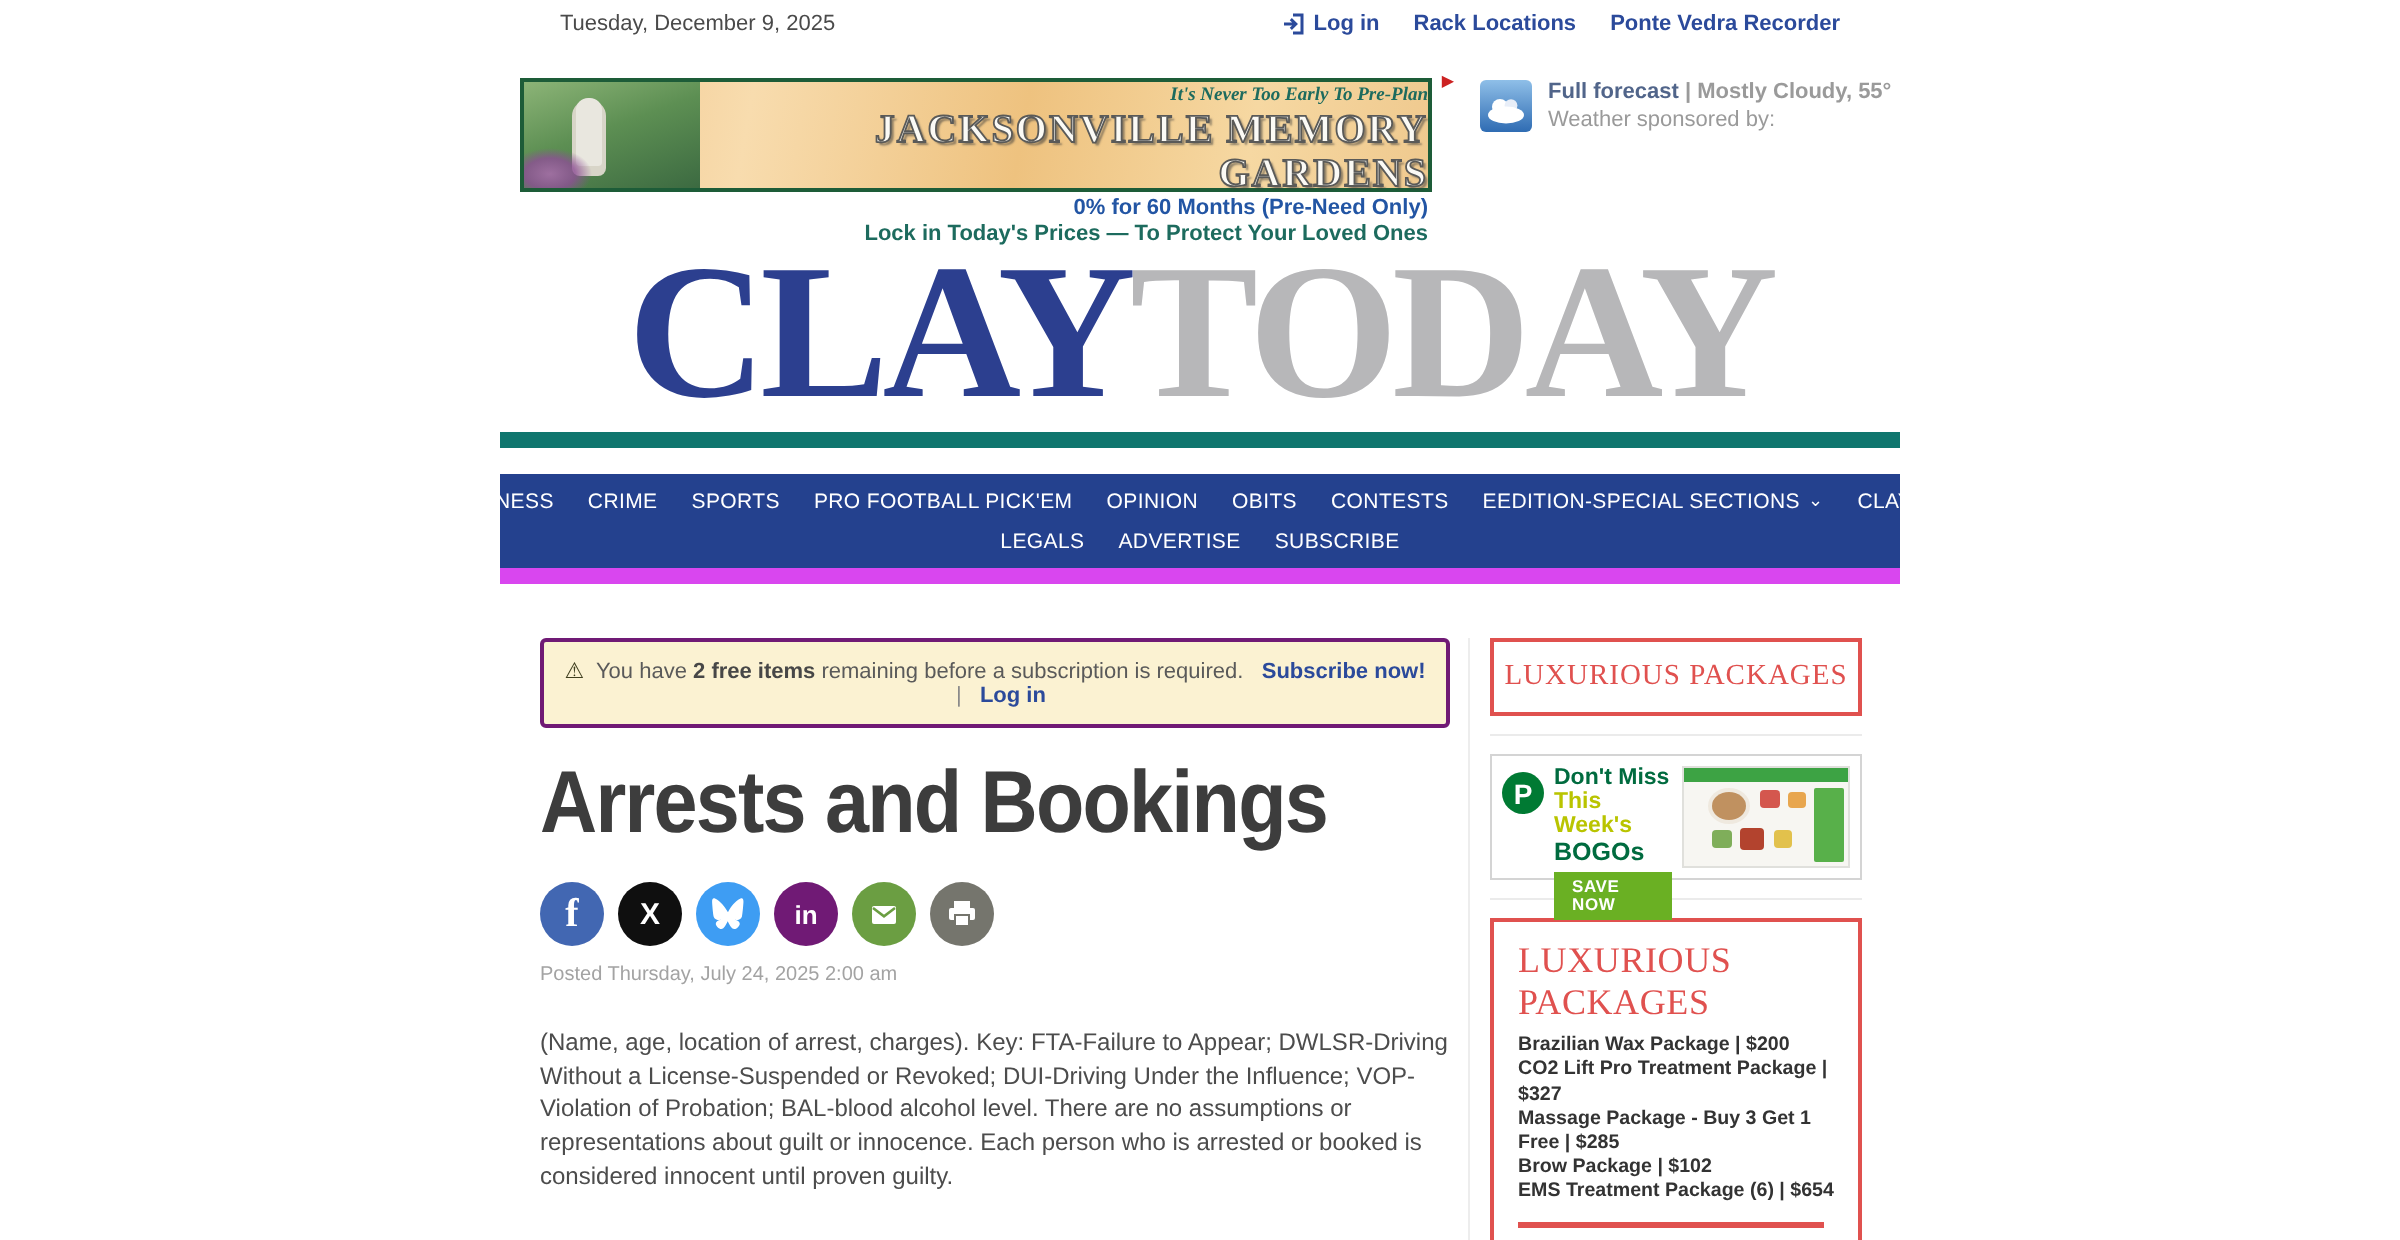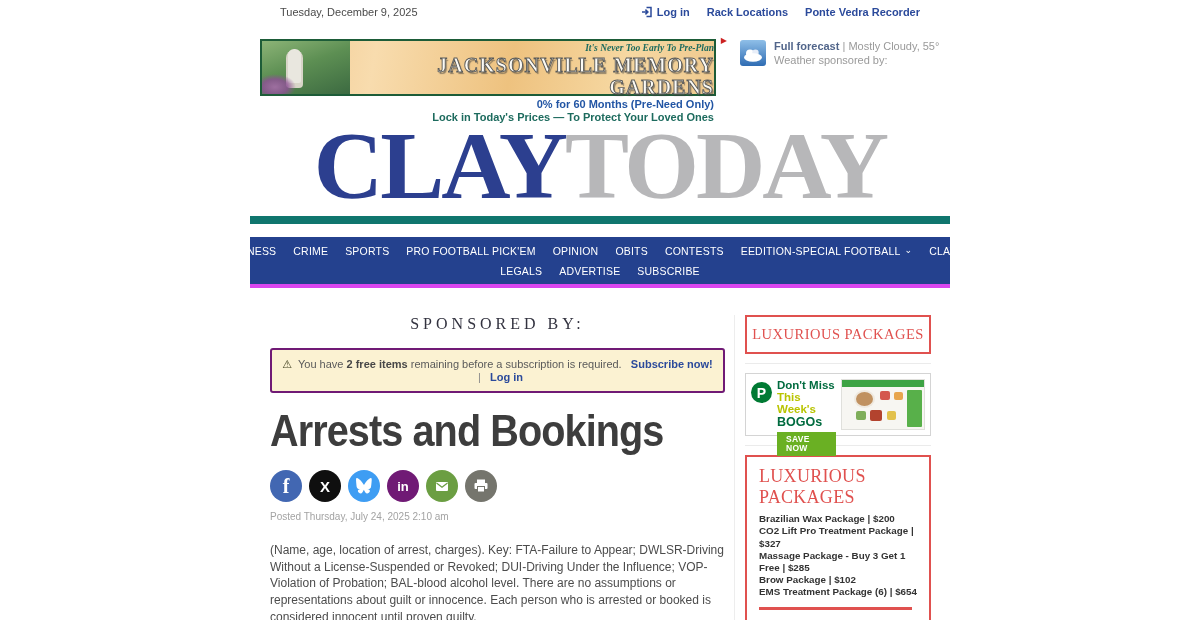--- a/index.html
+++ b/index.html
@@ -29,31 +29,31 @@
   .banner-text { flex:1; text-align:right; padding-top:2px; line-height:1.12; }
   .banner-tagline { font-family:"Liberation Serif",serif; font-style:italic; font-weight:bold; color:#1d6b5e; font-size:9.5px; }
   .banner-title { font-family:"Liberation Serif",serif; font-weight:bold; font-size:20px; letter-spacing:1px;
     color:#fbfaf5; -webkit-text-stroke:0.9px #5a5a58; text-shadow:1.5px 1.5px 1px rgba(60,60,60,.55);padding-left:22px; }
   .banner-offer { color:#2255a4; font-weight:bold; font-size:11px; text-shadow:0 0 2px #fff; }
   .banner-lock { color:#1d6b5e; font-weight:bold; font-size:11px; text-shadow:0 0 2px #fff; }
   .adchoices { position:absolute; right:-13px; top:-5px; color:#cc2222; font-size:8px; }
 
   .weather { margin-left:24px; display:flex; gap:8px; padding-top:1px; font-size:11px; }
   .weather-line1 .ff { color:#51658a; font-weight:bold; text-decoration:none; }
-  .weather-line1 .cond { color:#9a9a9a; }
+  .weather-line1 .cond { color:#9a9a9a;font-weight:bold; }
   .weather-line2 { color:#9a9a9a; margin-top:2px; }
 
   
   .logo { text-align:center; font-family:"Liberation Serif",serif; font-weight:bold; font-size:96px;
     letter-spacing:-3px; line-height:.92; margin-top:26px; padding-bottom:6px; border-bottom:8px solid #0f766e; }
   .logo .clay { color:#2c3f8f; }
   .logo .today { color:#b7b7b9; }
 
   
-  .navbar { background:#24418e; border-bottom:4px solid #d946ef; margin-top:13px; padding:8px 0 7px; }
+  .navbar { background:#24418e; border-bottom:8px solid #d946ef; margin-top:13px; padding:8px 0 7px; }
   .nav-row { display:flex; justify-content:center; align-items:center; gap:17px; font-size:10.5px;
     letter-spacing:.2px; color:#fff; }
   .nav-row a { color:#fff; text-decoration:none; display:flex; align-items:center; gap:4px; white-space:nowrap; }
   .nav-row + .nav-row { margin-top:8px; }
   .chev { font-size:9px; line-height:1; position:relative; top:-1px; }
 
   
   .content { display:flex; padding-left:20px; margin-top:27px; align-items:flex-start; }
   .main { width:455px; }
   .sidebar { width:197px; margin-left:9px; border-left:1px solid #ededed; padding-left:10px; }
@@ -179,36 +179,35 @@
           <span class="chev">⌄</span>
         </a>
       <a href="#">BUSINESS</a>
       <a href="#">CRIME</a>
       <a href="#">SPORTS</a>
       <a href="#">PRO FOOTBALL PICK'EM</a>
       <a href="#">OPINION</a>
       <a href="#">OBITS</a>
       <a href="#">CONTESTS</a>
       <a href="#">
-          <span>EEDITION-SPECIAL FOOTBALL</span>
+          <span>EEDITION-SPECIAL SECTIONS</span>
           <span class="chev">⌄</span>
         </a>
       <a href="#">CLAY CONNECTIONS</a>
     </div>
     <div class="nav-row">
       <a href="#">LEGALS</a>
       <a href="#">ADVERTISE</a>
       <a href="#">SUBSCRIBE</a>
     </div>
   </div>
 
   <div class="content">
 
     <div class="main">
-      <div class="sponsored">SPONSORED BY:</div>
 
       <div class="alert">
         <span class="warn">⚠</span>
         <span>You have</span>
         <b>2 free items</b>
         <span>remaining before a subscription is required.</span>
         &nbsp;&nbsp;<a href="#">Subscribe now!</a>
         <span class="sep">|</span>
         <a href="#">Log in</a>
       </div>
@@ -238,21 +237,21 @@
         </a>
         <a href="#" class="s-pr">
           <svg width="20" height="20" viewBox="0 0 20 20">
               <rect x="6" y="3.5" width="8" height="3.5" fill="#fff"></rect>
               <rect x="3.5" y="7" width="13" height="6" rx="1" fill="#fff"></rect>
               <rect x="6.5" y="10.5" width="7" height="5.5" fill="#fff" stroke="#75756d"></rect>
             </svg>
         </a>
       </div>
 
-      <div class="posted">Posted Thursday, July 24, 2025 2:10 am</div>
+      <div class="posted">Posted Thursday, July 24, 2025 2:00 am</div>
 
       <p class="body-text">(Name, age, location of arrest, charges). Key: FTA-Failure to Appear; DWLSR-Driving Without a License-Suspended or Revoked; DUI-Driving Under the Influence; VOP-Violation of Probation; BAL-blood alcohol level. There are no assumptions or representations about guilt or innocence. Each person who is arrested or booked is considered innocent until proven guilty.</p>
 
     </div>
 
     <div class="sidebar">
 
       <div class="sb-box-red sb-top">
         <div class="sb-title-sm">LUXURIOUS PACKAGES</div>
       </div>

